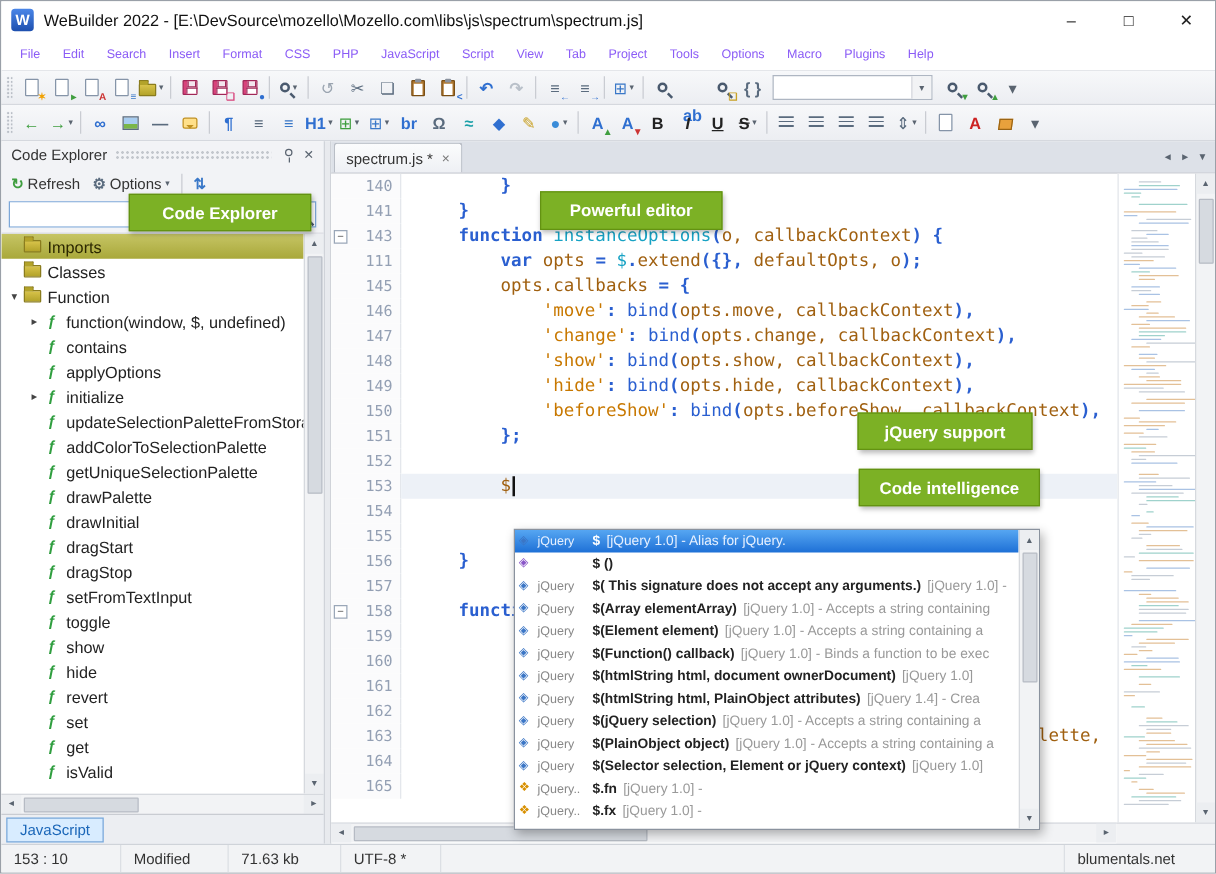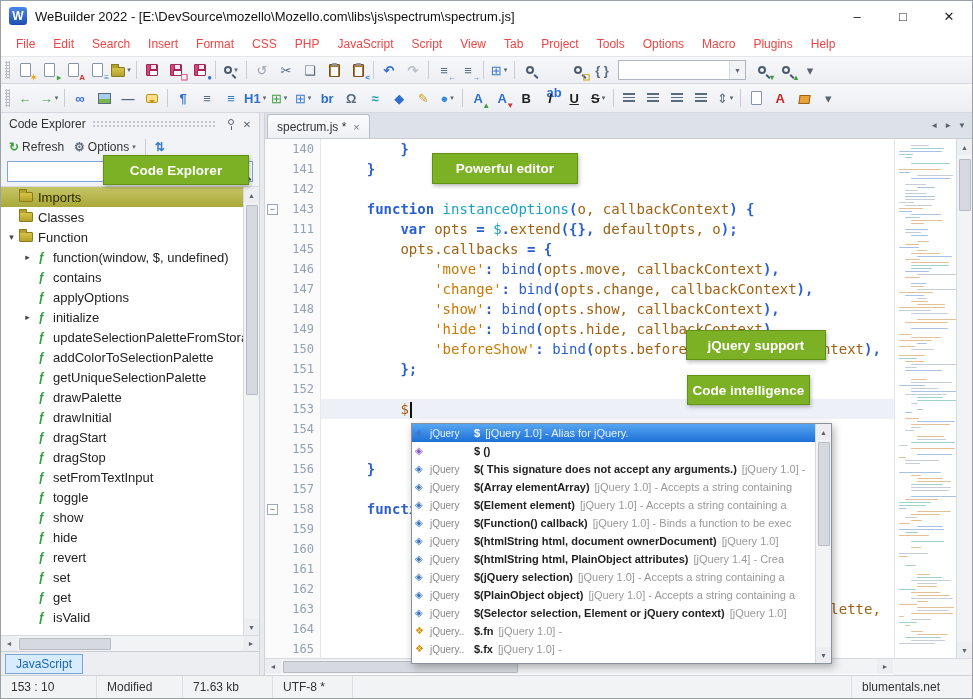--- a/index.html
+++ b/index.html
@@ -9,21 +9,21 @@
 
   
   .titlebar{height:30px;flex:0 0 auto;display:flex;align-items:center;padding-left:8px;background:#fff}
   .app-logo{width:18px;height:18px;background:linear-gradient(#4a86e8,#1d4fae);color:#fff;font-weight:bold;font-size:12px;display:flex;align-items:center;justify-content:center;border-radius:3px}
   .title-text{margin-left:8px;font-size:13px;color:#111;white-space:nowrap}
   .win-controls{margin-left:auto;display:flex;height:100%}
   .win-btn{width:46px;display:flex;align-items:center;justify-content:center;font-size:13px;color:#222}
 
   
   .menubar{height:26px;flex:0 0 auto;display:flex;align-items:center;background:#fff;border-bottom:1px solid #e4e6ea;padding-left:6px}
-  .menu-item{padding:4px 9px;font-size:12px;color:#ef4444}
+  .menu-item{padding:4px 9px;font-size:10px;color:#8b5cf6}
 
   
   .toolbar{display:flex;align-items:center;background:linear-gradient(#f7f8fa,#eceef2);border-bottom:1px solid #d5d8de;padding:0 3px;flex:0 0 auto}
   .tb1{height:27px}.tb2{height:29px}
   .tgrip{width:5px;height:18px;margin:0 3px 0 1px;background-image:radial-gradient(#b9bec6 1px,transparent 1.2px);background-size:3px 3px}
   .tbtn{position:relative;min-width:24px;height:22px;display:flex;align-items:center;justify-content:center;border-radius:2px;padding:0 1px}
   .tg{font-size:13px;line-height:1}
   .ov{position:absolute;right:0;bottom:-1px;font-size:8px;font-weight:bold;line-height:1}
   .dd{font-size:7px;color:#5a6470;margin-left:2px}
   .tsep{width:1px;height:18px;background:#c9ccd2;margin:0 3px;flex:0 0 auto}
@@ -588,27 +588,20 @@
             </div>
             <div class="cl">
               <div class="gut">
                 <span class="fold"></span>
                 <span class="lnum">141</span>
               </div>
               <div class="ltxt"><span class="tk-pun">    }</span></div>
             </div>
             <div class="cl">
               <div class="gut">
-                <span class="fold"></span>
-                <span class="lnum">142</span>
-              </div>
-              <div class="ltxt"></div>
-            </div>
-            <div class="cl">
-              <div class="gut">
                 <span class="fold on">−</span>
                 <span class="lnum">143</span>
               </div>
               <div class="ltxt"><span class="tk-kw">    function </span><span class="tk-name">instanceOptions</span><span class="tk-pun">(</span><span class="tk-id">o, callbackContext</span><span class="tk-pun">) {</span></div>
             </div>
             <div class="cl">
               <div class="gut">
                 <span class="fold"></span>
                 <span class="lnum">111</span>
               </div>
@@ -958,21 +951,21 @@
     <div class="sb-cell" style="width:86px">Modified</div>
     <div class="sb-cell" style="width:90px">71.63 kb</div>
     <div class="sb-cell" style="width:80px">UTF-8 *</div>
     <div class="sb-fill"></div>
     <div class="sb-cell sb-brand">blumentals.net</div>
   </div>
 
   <div class="badge" style="left:102px;top:154px;width:146px;height:30px">Code Explorer</div>
   <div class="badge" style="left:685px;top:329px;width:140px;height:30px">jQuery support</div>
   <div class="badge" style="left:431px;top:152px;width:146px;height:31px">Powerful editor</div>
-  <div class="badge" style="left:686px;top:374px;width:123px;height:30px">Code intelligence</div>
+  <div class="badge" style="left:686px;top:374px;width:145px;height:30px">Code intelligence</div>
 
   <div class="autocomplete">
     <div class="ac-list" id="aclist">
         <div class="prow sel">
           <span class="pico" style="color: rgb(59, 118, 198);">◈</span>
           <span class="pkind">jQuery</span>
           <span class="psig">$</span>
           <span class="pdesc">[jQuery 1.0] - Alias for jQuery.</span>
         </div>
         <div class="prow">

